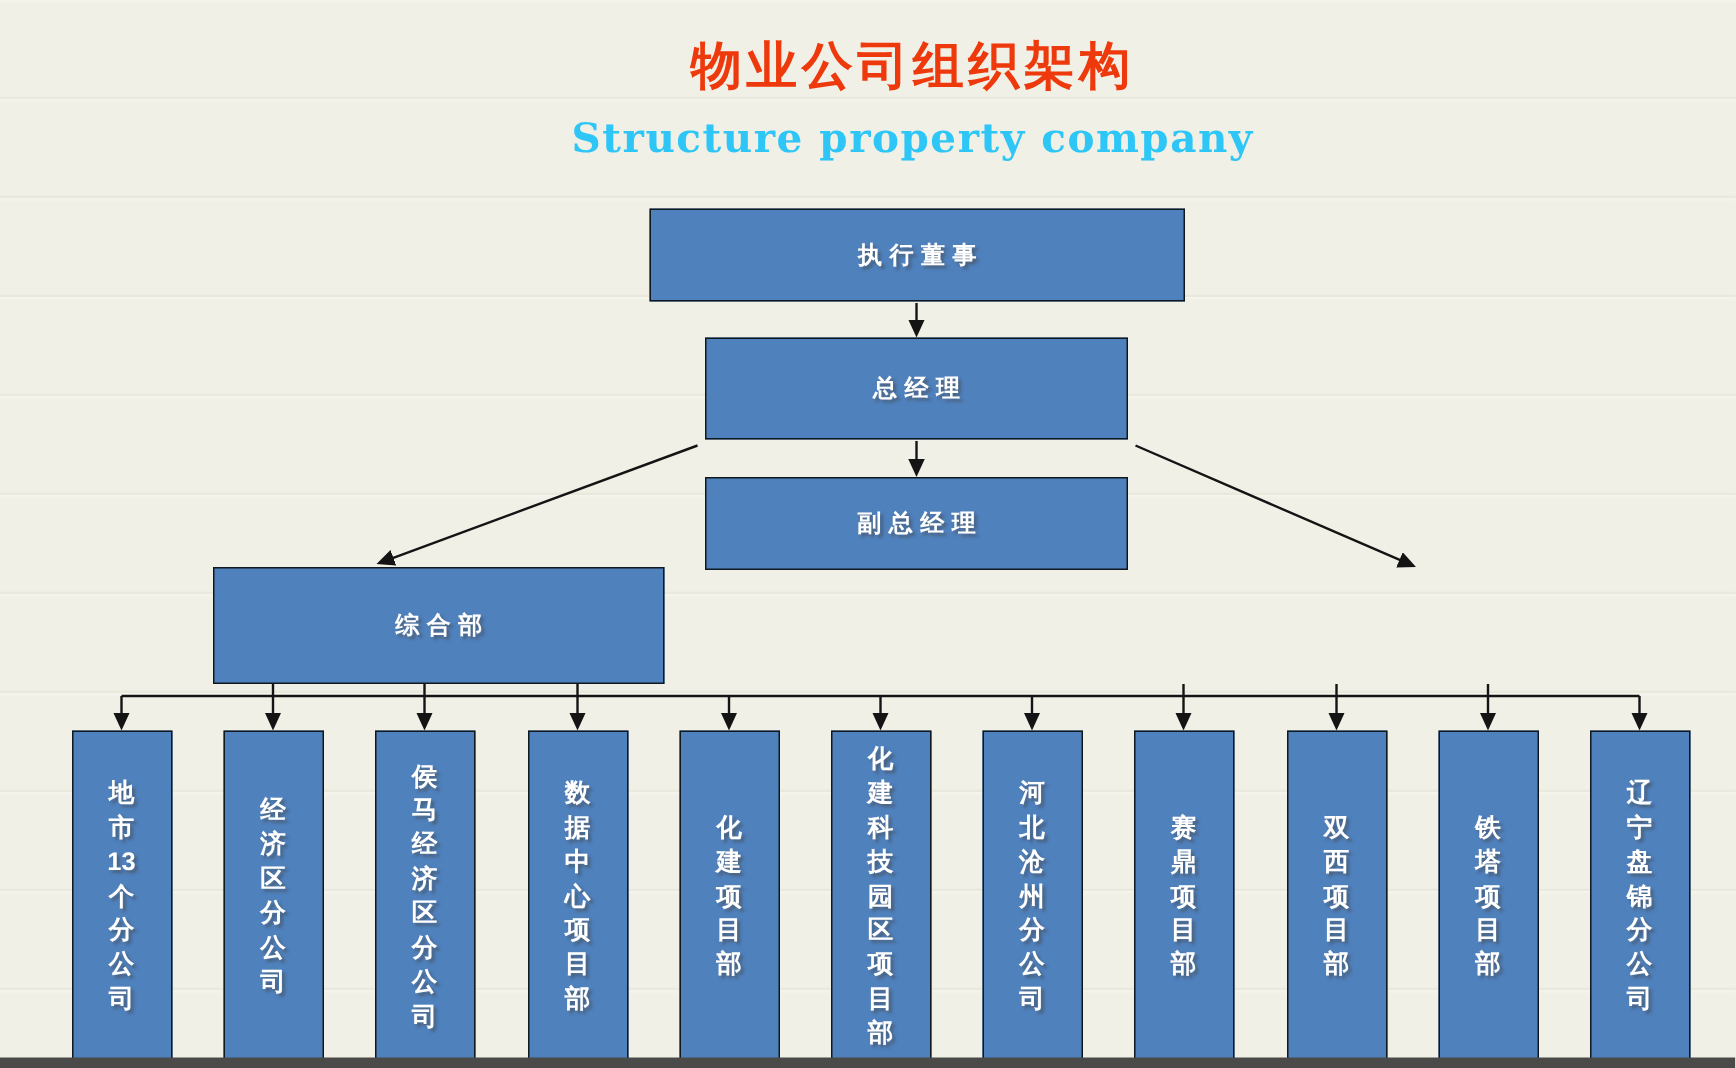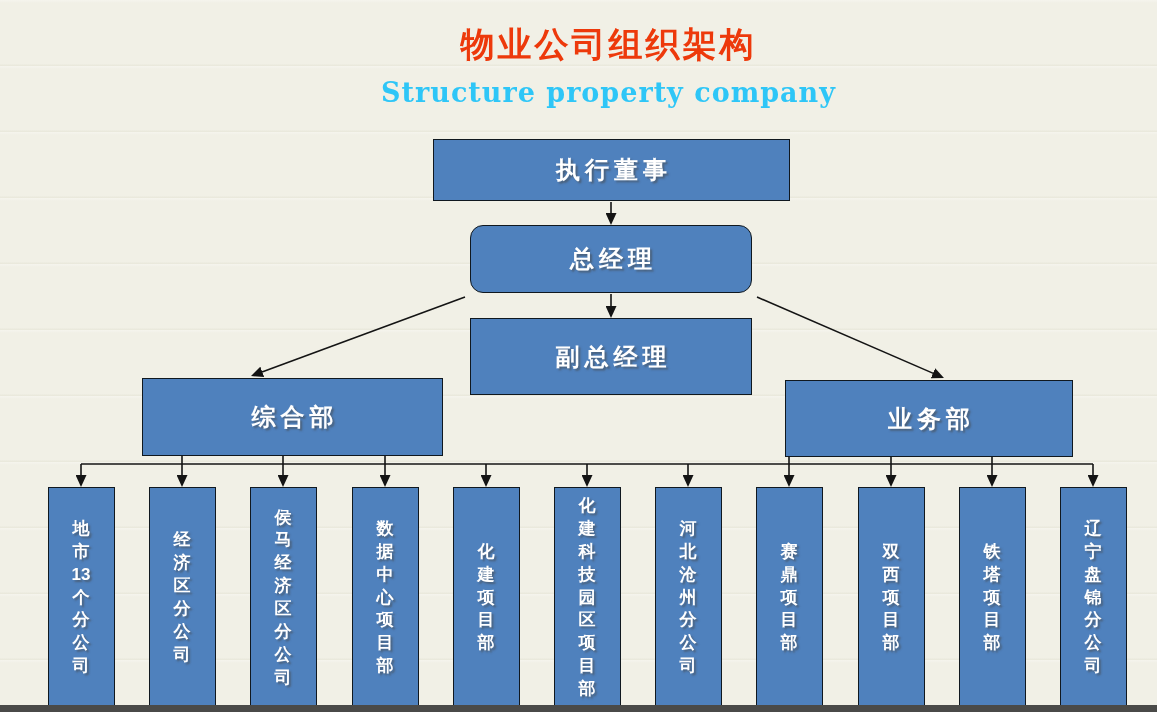--- a/index.html
+++ b/index.html
@@ -58,21 +58,21 @@
     border: 1.6px solid #10181f;
     color: #ffffff;
     display: flex;
     align-items: center;
     justify-content: center;
     z-index: 2;
     font-weight: 700;
     text-shadow: 2px 2px 2px rgba(70,70,70,0.55);
   }
   .node.h {
-    font-size: 24px;
+    font-size: 16px;
     letter-spacing: 5px;
     text-indent: 5px; 
   }
   .node.unit { z-index: 2; }
   .vlabel {
     display: flex;
     flex-direction: column;
     align-items: center;
     justify-content: center;
     gap: 5px;
@@ -123,35 +123,32 @@
       <line marker-end="url(#arrowHead)" x1="789" y1="456" x2="789" y2="476" stroke="#141414" stroke-width="1.6"></line>
       <line marker-end="url(#arrowHead)" x1="891" y1="456" x2="891" y2="476" stroke="#141414" stroke-width="1.6"></line>
       <line marker-end="url(#arrowHead)" x1="992" y1="456" x2="992" y2="476" stroke="#141414" stroke-width="1.6"></line>
       <line marker-end="url(#arrowHead)" x1="1093" y1="464" x2="1093" y2="476" stroke="#141414" stroke-width="1.6"></line>
     </svg>
 
   <div class="node h" style="left:433px; top:139px; width:357px; height:62px;">
     <span>执行董事</span>
   </div>
 
-  <div class="node h" style="left:470px; top:225px; width:282px; height:68px;border-radius:13px;">
+  <div class="node h" style="left:470px; top:225px; width:282px; height:68px;">
     <span>总经理</span>
   </div>
 
-  <div class="node h" style="left:470px; top:318px; width:282px; height:77px;">
+  <div class="node h" style="left:470px; top:318px; width:282px; height:62px;">
     <span>副总经理</span>
   </div>
 
   <div class="node h" style="left:142px; top:378px; width:301px; height:78px;text-align:right;">
     <span>综合部</span>
   </div>
 
-  <div class="node h" style="left:785px; top:380px; width:288px; height:77px;">
-    <span>业务部</span>
-  </div>
 
   <div id="units">
       <div class="node unit" style="left: 47.5px; top: 487px; width: 67px; height: 221px;">
         <div class="vlabel">
           <span class="vchar">地</span>
           <span class="vchar">市</span>
           <span class="vchar">13</span>
           <span class="vchar">个</span>
           <span class="vchar">分</span>
           <span class="vchar">公</span>

